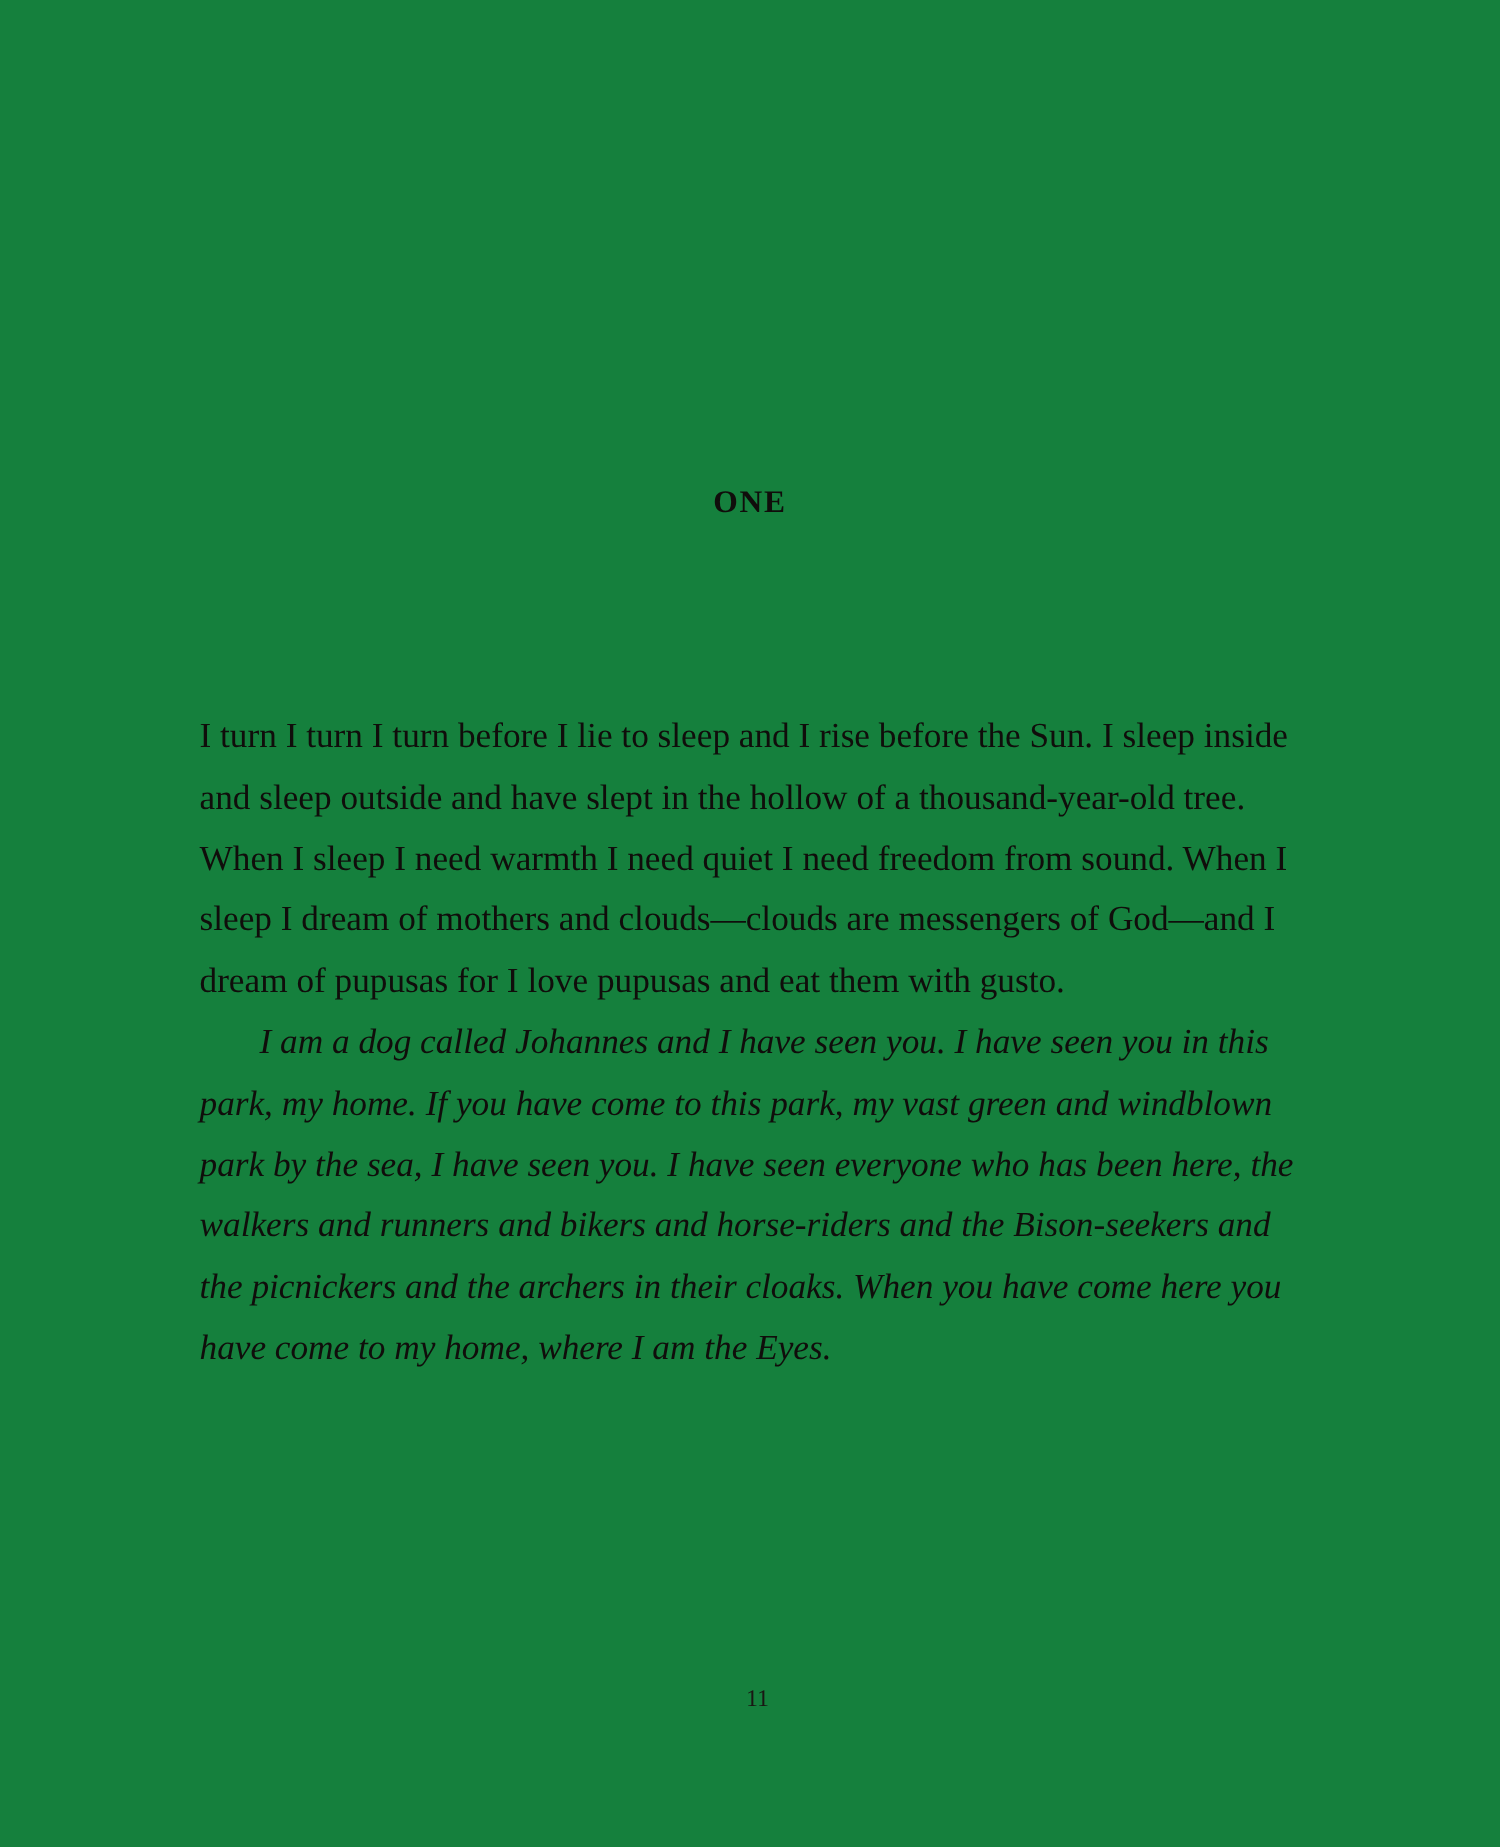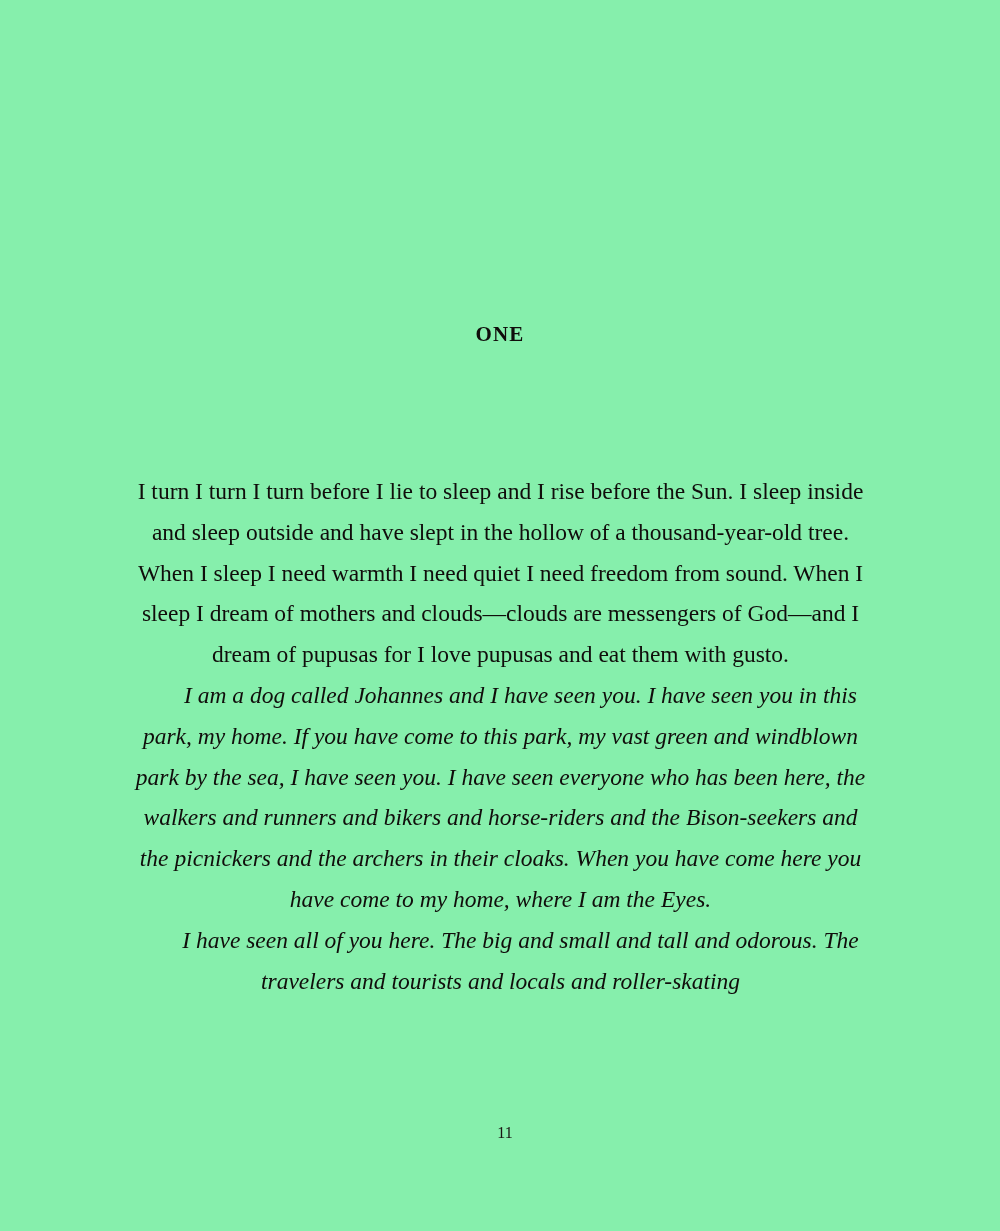--- a/index.html
+++ b/index.html
@@ -4,21 +4,21 @@
 <style>
   html, body {
     margin: 0;
     padding: 0;
     background: #ffffff;
   }
   .page {
     position: relative;
     width: 1000px;
     height: 1231px;
-    background: #86efac;
+    background: #15803d;
     font-family: "Liberation Serif", serif;
     color: #100d0b;
     overflow: hidden;
   }
   .chapter-title {
     position: absolute;
     top: 322px;
     left: 0;
     width: 1000px;
     text-align: center;
@@ -27,21 +27,21 @@
     letter-spacing: 1.2px;
     font-family: "Liberation Serif", serif;
   }
   .body-text {
     position: absolute;
     top: 471px;
     left: 133px;
     width: 735px;
     font-size: 23.5px;
     line-height: 40.8px;
-    text-align: center;
+    text-align: left;
   }
   .body-text p {
     margin: 0;
   }
   .body-text p.indent {
     text-indent: 40px;
     font-style: italic;
   }
   .folio {
     position: absolute;
@@ -56,18 +56,17 @@
 </head>
 <body>
 
 <div class="page">
 
   <div class="chapter-title">ONE</div>
 
   <div class="body-text">
     <p>I turn I turn I turn before I lie to sleep and I rise before the Sun. I sleep inside and sleep outside and have slept in the hollow of a thousand-year-old tree. When I sleep I need warmth I need quiet I need freedom from sound. When I sleep I dream of mothers and clouds—clouds are messengers of God—and I dream of pupusas for I love pupusas and eat them with gusto.</p>
     <p class="indent">I am a dog called Johannes and I have seen you. I have seen you in this park, my home. If you have come to this park, my vast green and windblown park by the sea, I have seen you. I have seen everyone who has been here, the walkers and runners and bikers and horse-riders and the Bison-seekers and the picnickers and the archers in their cloaks. When you have come here you have come to my home, where I am the Eyes.</p>
-    <p class="indent">I have seen all of you here. The big and small and tall and odorous. The travelers and tourists and locals and roller-skating</p>
   </div>
 
   <div class="folio">11</div>
 
 </div>
 
 </body></html>

